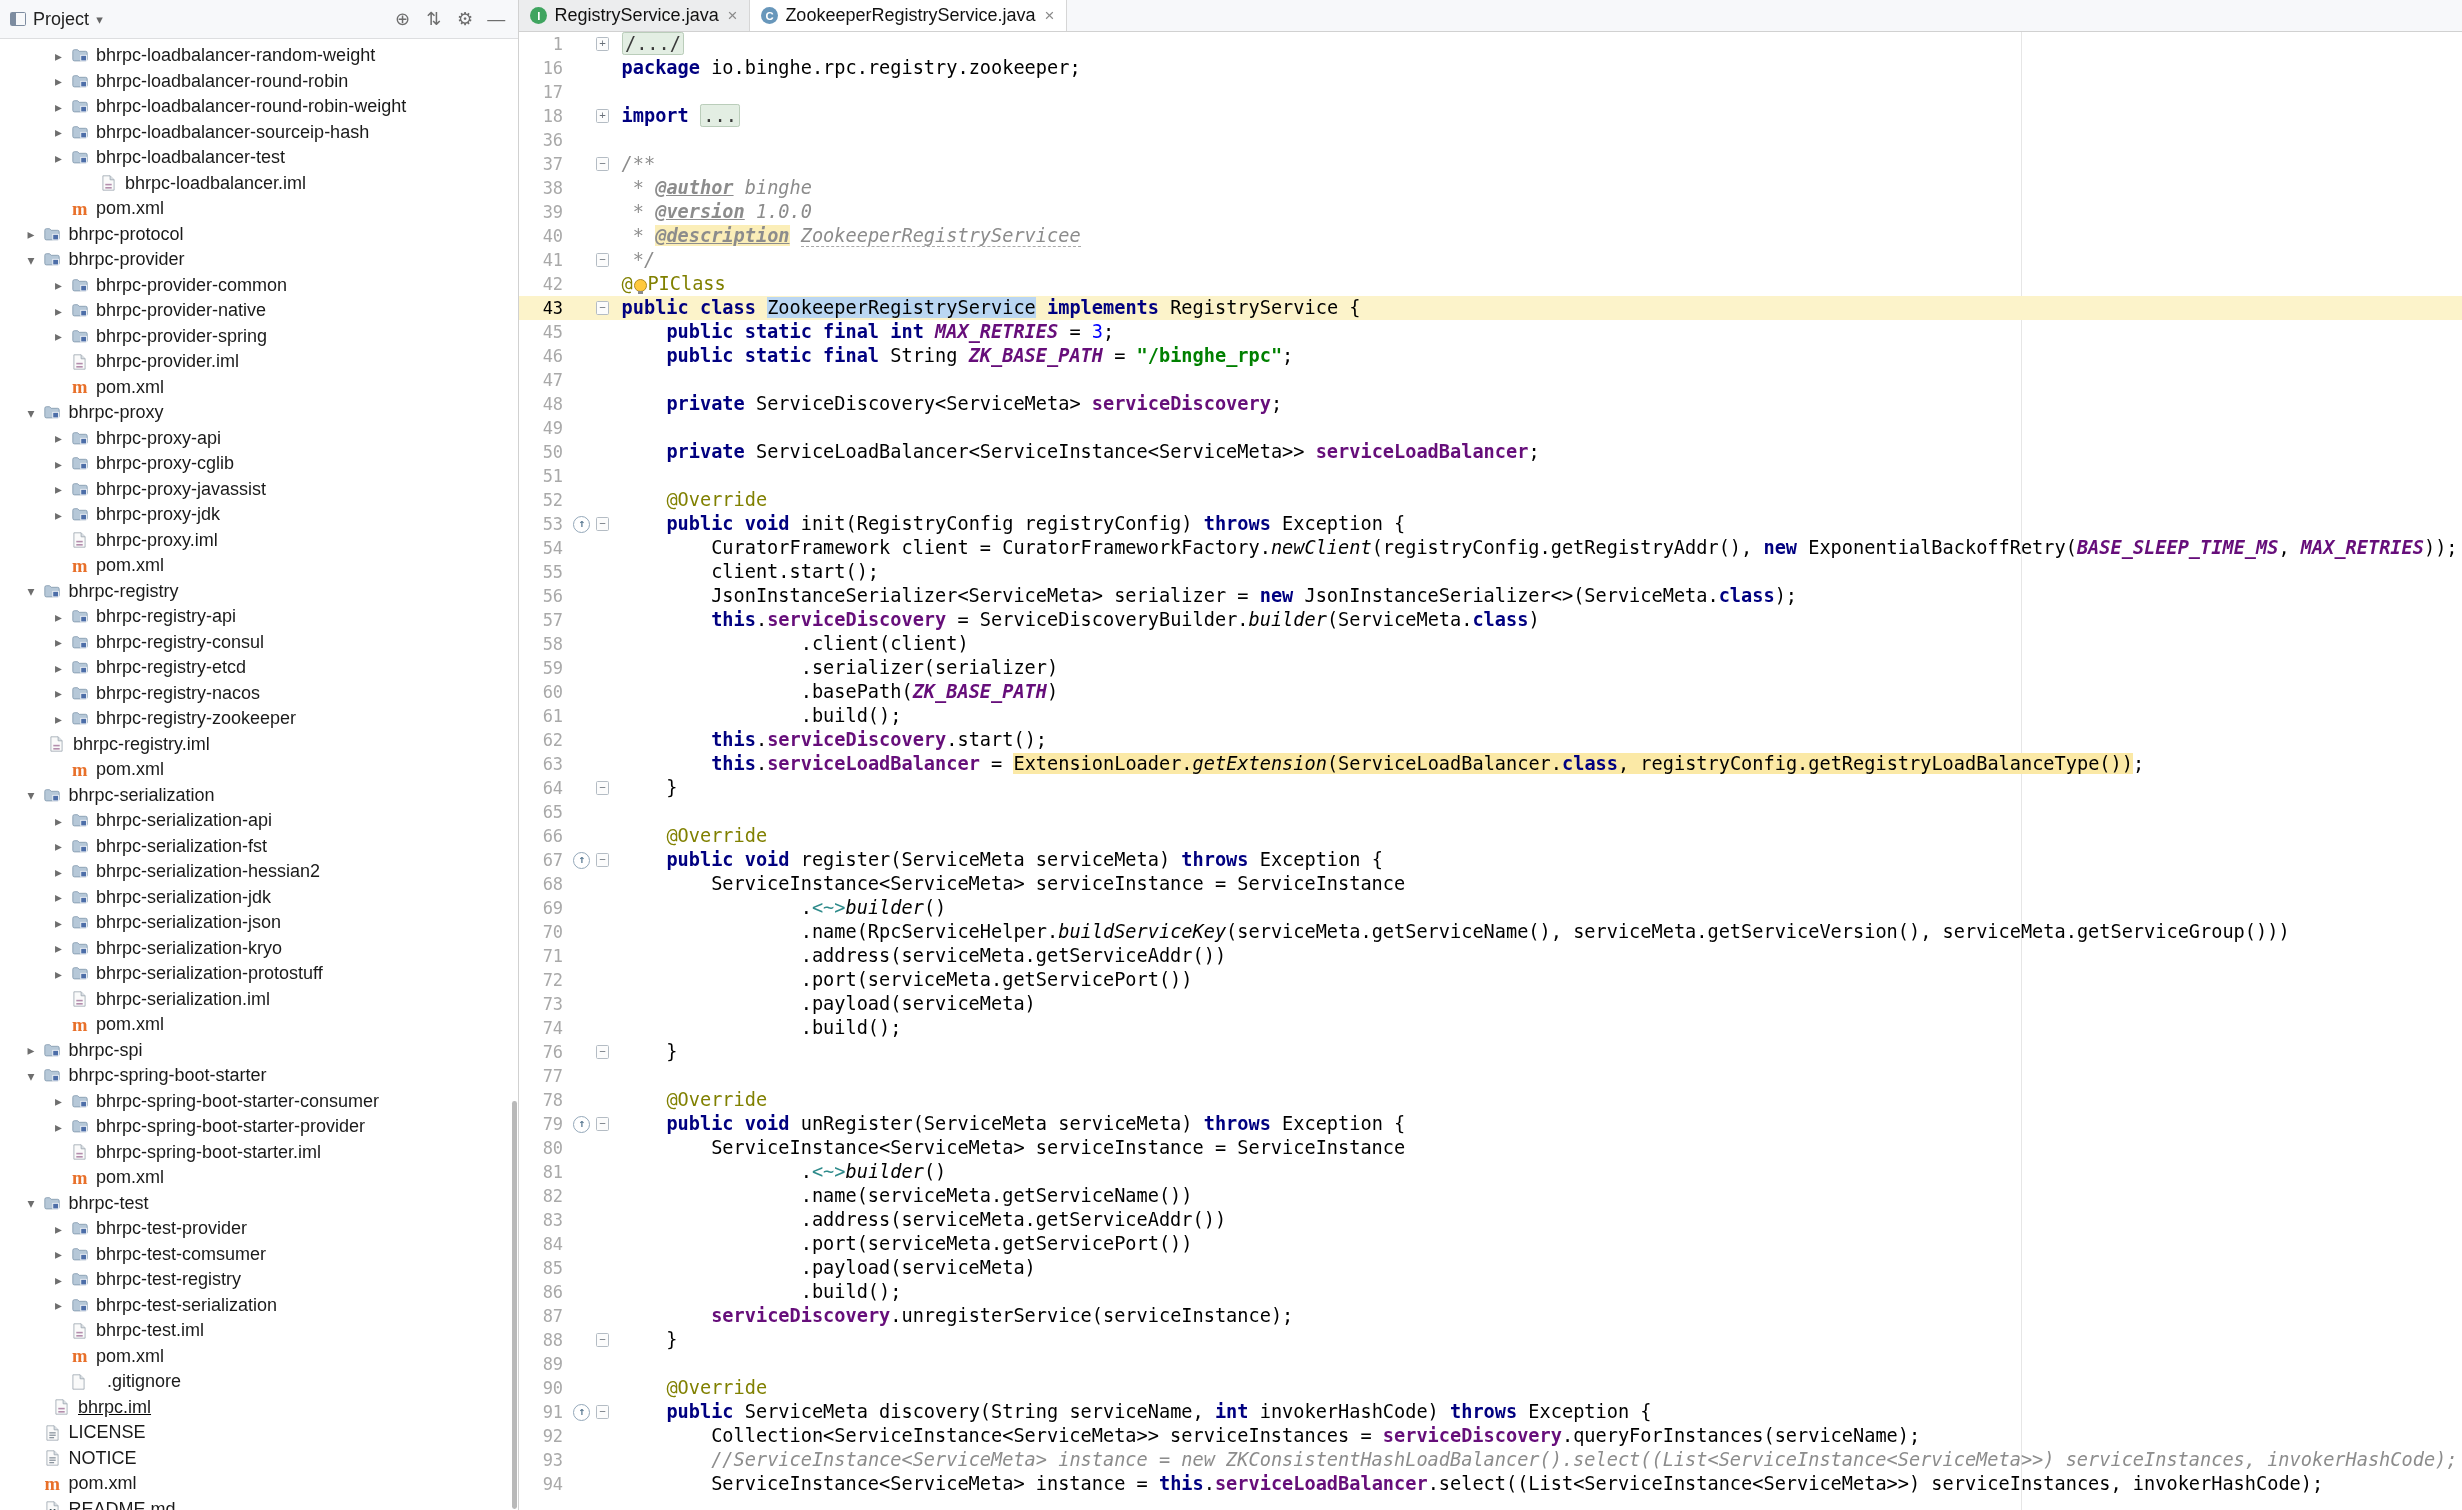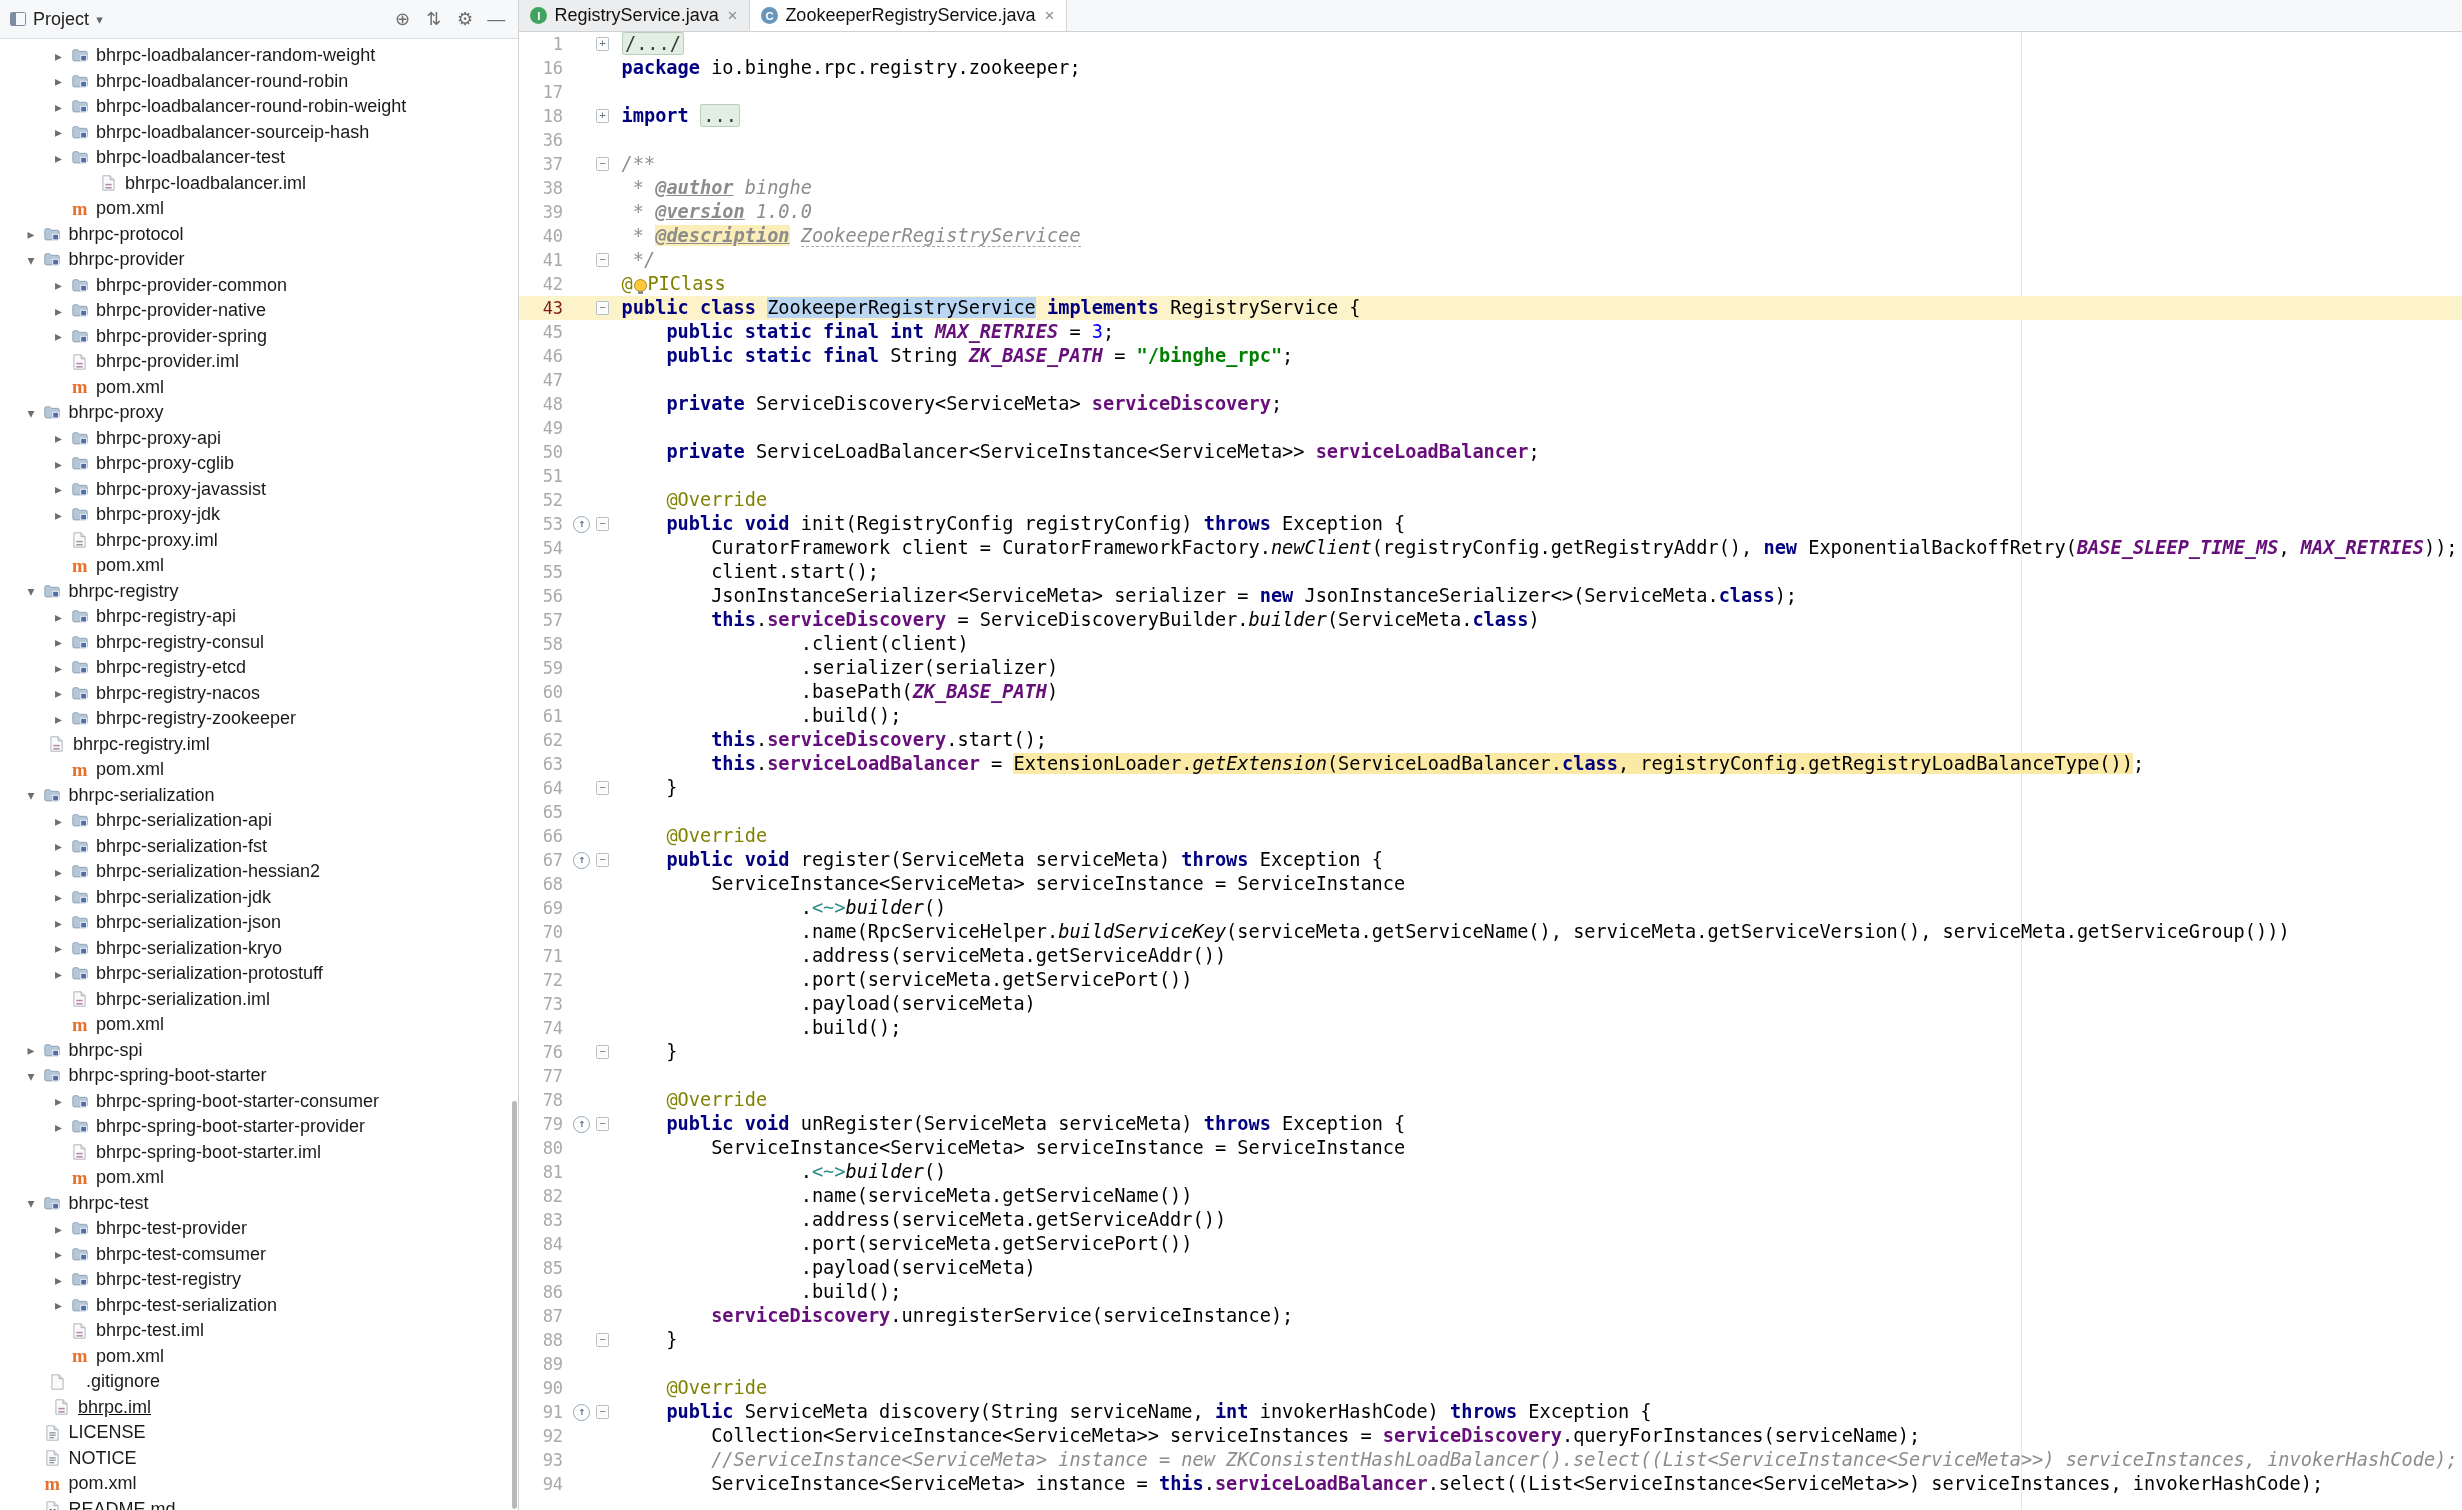--- a/index.html
+++ b/index.html
@@ -37,21 +37,21 @@
   .ticon.interface { background:#3FA45F; }
   .ticon.class { background:#6897BB; }
   .tab-close { color:#8A8A8A; font-size:17px; margin-left:1.6px; }
 
   .code-wrap { flex:1; position:relative; overflow:hidden;
                font-family:"DejaVu Sans Mono", monospace; font-size:18.6px; line-height:24px; }
   .margin-guide { position:absolute; left:1502px; top:0; bottom:0; width:0.8px; background:#E6E6E6; }
   .line { display:flex; position:relative; height:24px; white-space:pre; align-items:center; }
   .line.caret-row { background:var(--caret-row,#FCF3CA); }
   .ln { width:49px; min-width:49px; text-align:right; padding-right:4.9px; color:#A9A9A9; font-size:17px; }
-  .caret-row .ln { color:#7f1d1d; }
+  .caret-row .ln { color:#000000; }
   .ovr-slot { width:27.6px; min-width:27.6px; display:flex; align-items:center; justify-content:center; }
   .ovr-icon { width:17px; height:17px; border:1.6px solid #93A7B9; border-radius:50%; color:#5B7A93;
               font-size:11.3px; line-height:13.8px; text-align:center; font-weight:bold; }
   .fold-slot { width:26px; min-width:26px; display:flex; align-items:center; }
   .fold-mk { width:13.8px; height:13.8px; border:0.8px solid #B4BCC4; background:#FCFCFC; border-radius:1.6px;
              color:#697079; font-size:11.3px; line-height:11.3px; text-align:center; font-family:"Liberation Sans",sans-serif; }
   .codeline { white-space:pre; }
 
   .seg.t  { color:#000; }
   .seg.k  { color:var(--keyword,#000080); font-weight:bold; }
@@ -600,21 +600,21 @@
           </span>
           <span class="tlabel">bhrpc-test.iml</span>
         </div>
         <div class="trow" style="padding-left: 47px;">
           <span class="chev"></span>
           <span class="ticn">
             <span class="mvn-icon">m</span>
           </span>
           <span class="tlabel">pom.xml</span>
         </div>
-        <div class="trow" style="padding-left: 13px; gap: 12px;">
+        <div class="trow" style="padding-left: 34px; gap: 12px;">
           <span class="chev"></span>
           <span class="ticn">
             <svg width="13" height="16" viewBox="0 0 16 20">
               <path d="M1 1 h9 l5 5 v13 H1 z" fill="#FAFAFA" stroke="#9AA5AF"></path>
               <path d="M10 1 v5 h5" fill="#D9DEE3" stroke="#9AA5AF"></path>
             </svg>
           </span>
           <span class="tlabel">.gitignore</span>
         </div>
         <div class="trow" style="padding-left: 29px; text-decoration: underline;">

